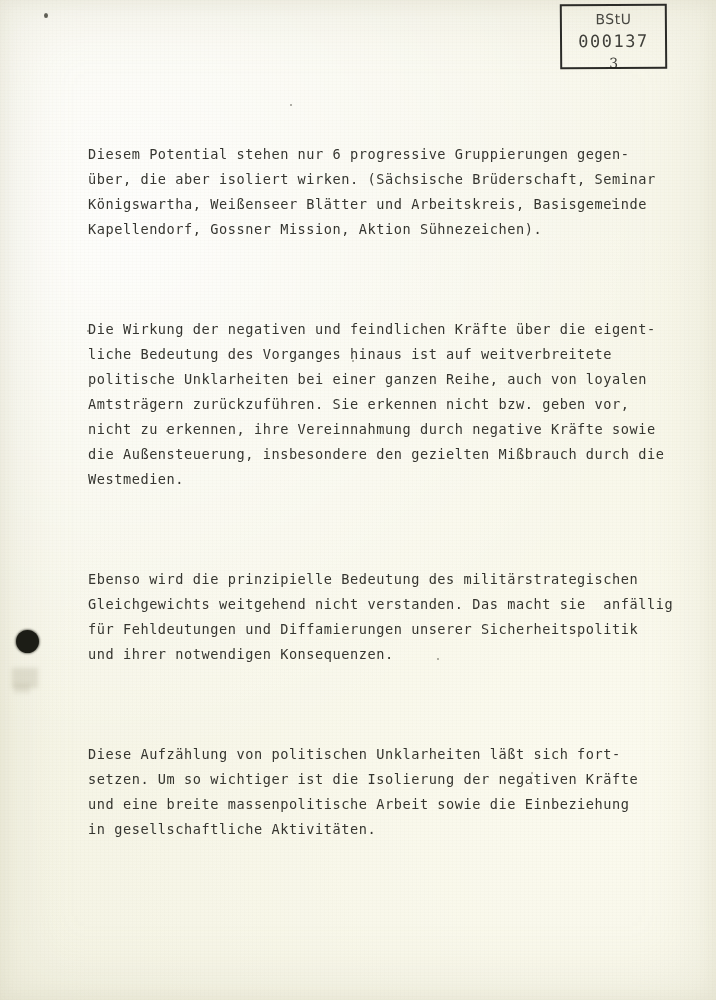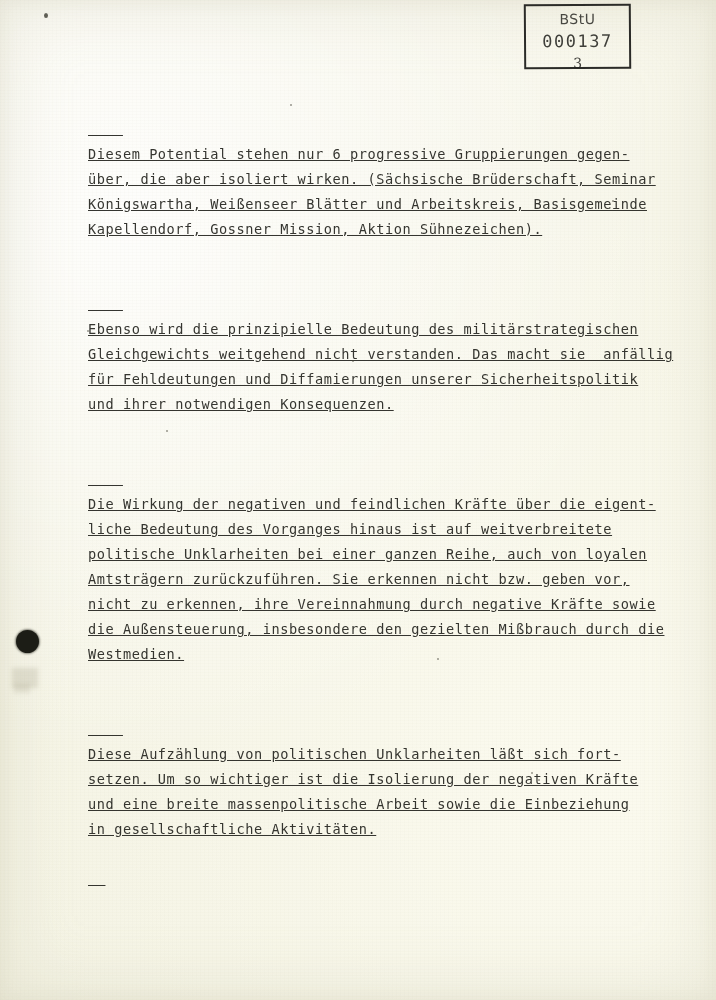--- a/index.html
+++ b/index.html
@@ -38,21 +38,21 @@
     position: absolute;
     inset: 0;
     pointer-events: none;
     box-shadow: inset 0 0 70px rgba(190,186,158,0.28),
                 inset 0 0 18px rgba(200,196,170,0.20);
   }
 
   
   #stamp {
     position: absolute;
-    left: 524px;
+    left: 560px;
     top: 4px;
     width: 107px;
     height: 65px;
     border: 2px solid #2b2b28;
     box-sizing: border-box;
     text-align: center;
     color: #23231f;
     transform: rotate(-0.4deg);
   }
   #stamp .st-org {
@@ -83,21 +83,20 @@
     position: absolute;
     left: 88px;
     top: 92px;
     width: 600px;
     color: #272722;
     font-size: 13.6px;
     line-height: 25px;
     letter-spacing: 0.55px;
     white-space: pre;
     opacity: 0.93;
-    text-decoration: underline;
   }
   #body-text .para {
     margin: 0 0 25px 0;
     white-space: pre;
   }
   #body-text .para:last-child { margin-bottom: 0; }
 
   
   .artifact { position: absolute; pointer-events: none; }
 
@@ -154,31 +153,31 @@
     <div class="st-org">BStU</div>
     <div class="st-num">000137</div>
     <div class="st-page">3</div>
   </div>
 
   <div id="body-text">
     <p class="para">Diesem Potential stehen nur 6 progressive Gruppierungen gegen-
 über, die aber isoliert wirken. (Sächsische Brüderschaft, Seminar
 Königswartha, Weißenseer Blätter und Arbeitskreis, Basisgemeinde
 Kapellendorf, Gossner Mission, Aktion Sühnezeichen).</p>
-    <p class="para">Ebenso wird die prinzipielle Bedeutung des militärstrategischen
-Gleichgewichts weitgehend nicht verstanden. Das macht sie  anfällig
-für Fehldeutungen und Diffamierungen unserer Sicherheitspolitik
-und ihrer notwendigen Konsequenzen.</p>
     <p class="para">Die Wirkung der negativen und feindlichen Kräfte über die eigent-
 liche Bedeutung des Vorganges hinaus ist auf weitverbreitete
 politische Unklarheiten bei einer ganzen Reihe, auch von loyalen
 Amtsträgern zurückzuführen. Sie erkennen nicht bzw. geben vor,
 nicht zu erkennen, ihre Vereinnahmung durch negative Kräfte sowie
 die Außensteuerung, insbesondere den gezielten Mißbrauch durch die
 Westmedien.</p>
+    <p class="para">Ebenso wird die prinzipielle Bedeutung des militärstrategischen
+Gleichgewichts weitgehend nicht verstanden. Das macht sie  anfällig
+für Fehldeutungen und Diffamierungen unserer Sicherheitspolitik
+und ihrer notwendigen Konsequenzen.</p>
     <p class="para">Diese Aufzählung von politischen Unklarheiten läßt sich fort-
 setzen. Um so wichtiger ist die Isolierung der negativen Kräfte
 und eine breite massenpolitische Arbeit sowie die Einbeziehung
 in gesellschaftliche Aktivitäten.</p>
   </div>
 
   <div class="artifact" id="punch-hole"></div>
   <div class="artifact" id="speck-top"></div>
   <div class="artifact" id="smudge-left"></div>
   <div class="artifact" id="smudge-left2"></div>

